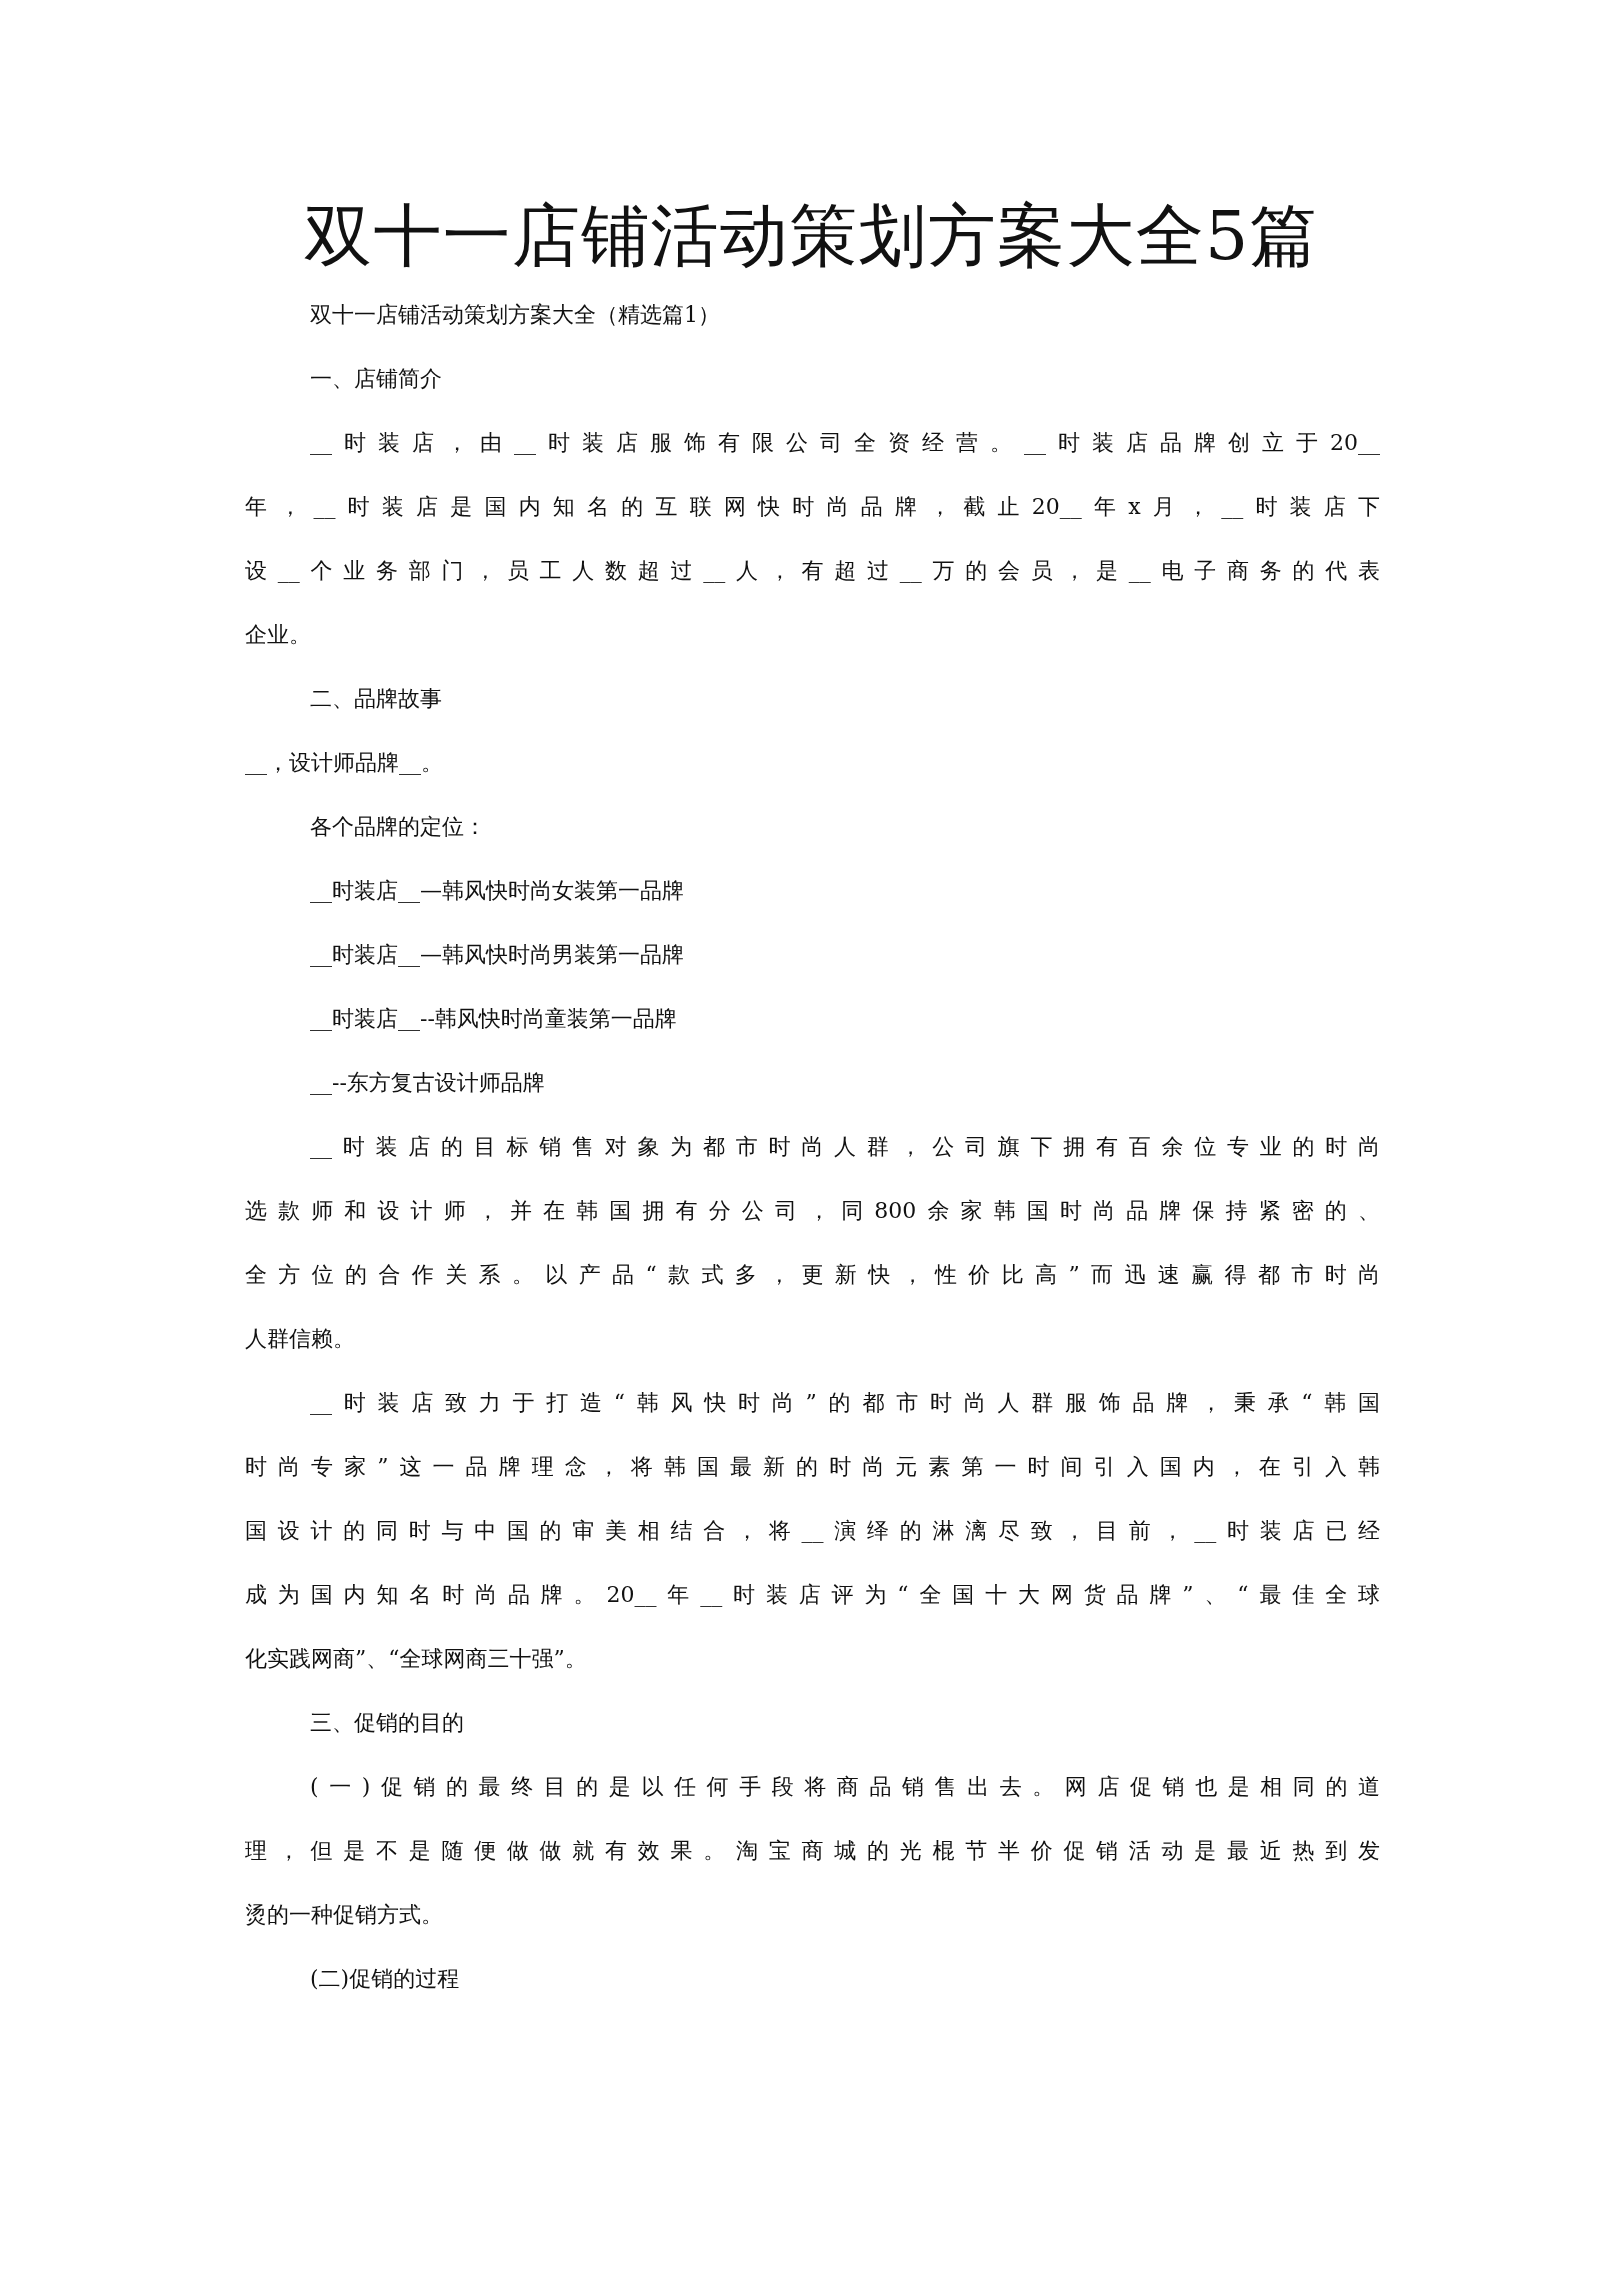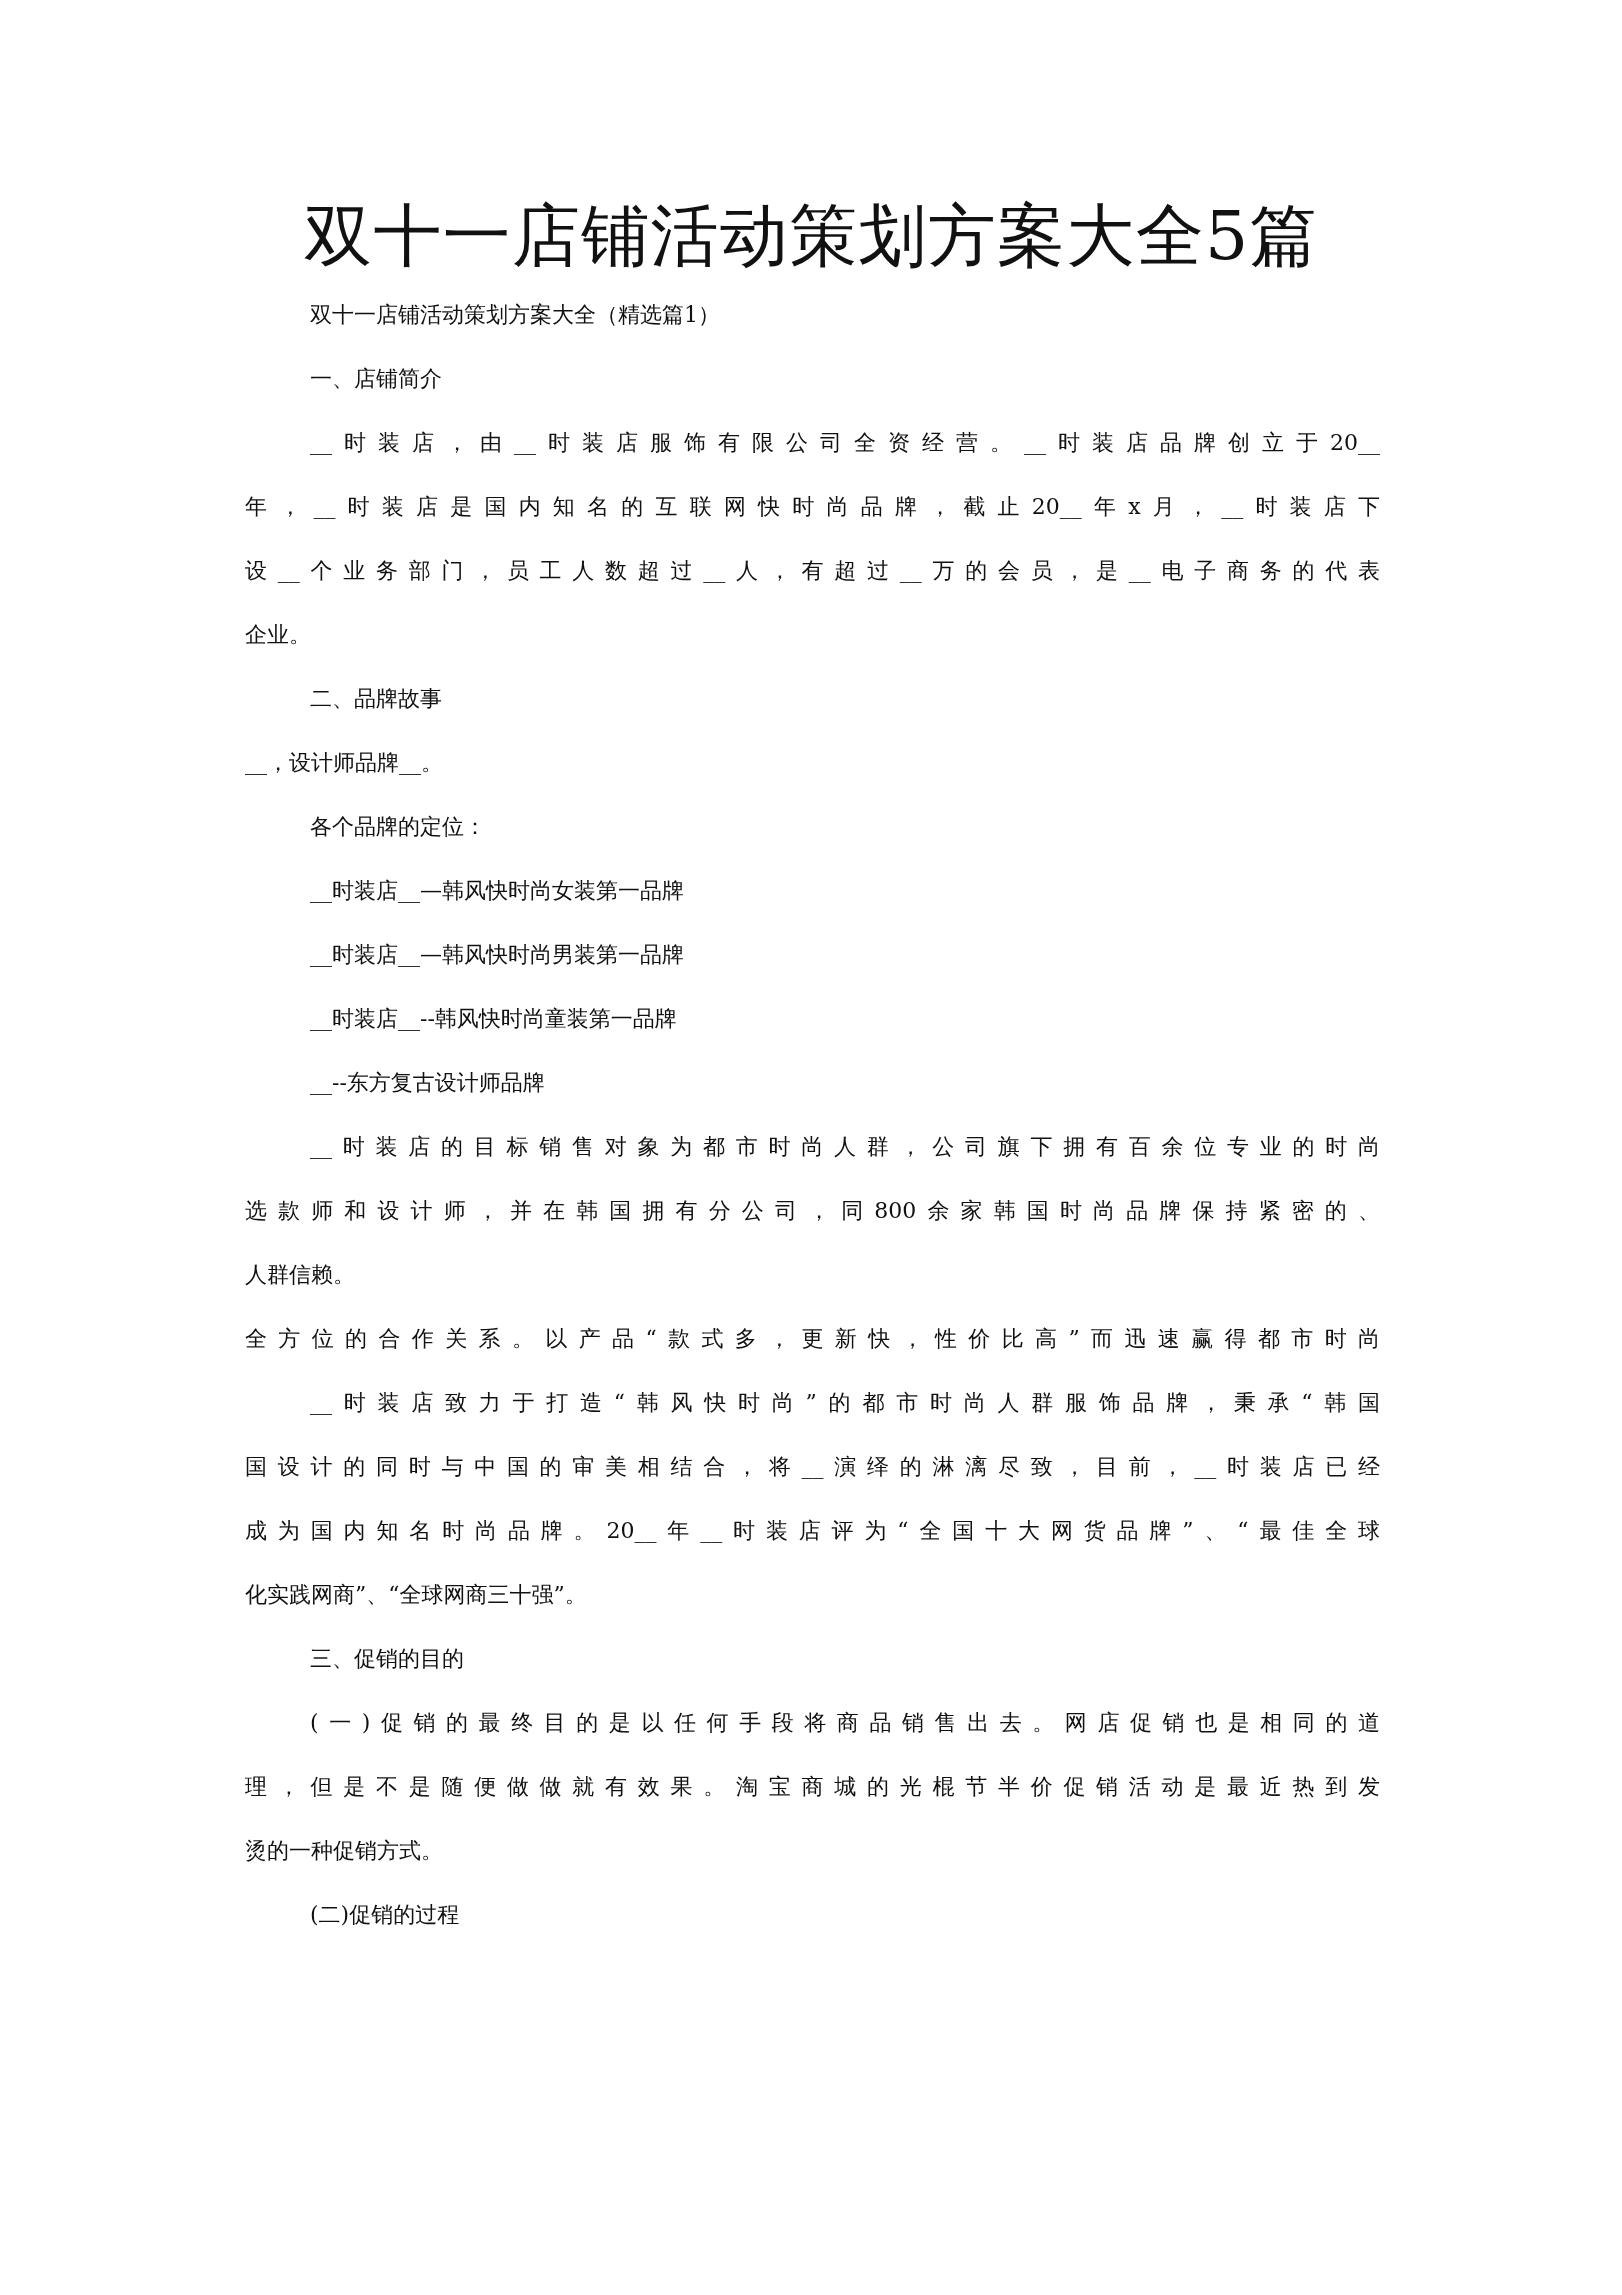--- a/index.html
+++ b/index.html
@@ -80,26 +80,27 @@
     <p class="p indent">各个品牌的定位：</p>
 
     <p class="p indent">__时装店__—韩风快时尚女装第一品牌</p>
     <p class="p indent">__时装店__—韩风快时尚男装第一品牌</p>
     <p class="p indent">__时装店__--韩风快时尚童装第一品牌</p>
     <p class="p indent">__--东方复古设计师品牌</p>
 
     <div class="p">
       <span class="line first">__时装店的目标销售对象为都市时尚人群，公司旗下拥有百余位专业的时尚</span>
       <span class="line">选款师和设计师，并在韩国拥有分公司，同800余家韩国时尚品牌保持紧密的、</span>
+      <span class="line">全方位的合作关系。以产品“款式多，更新快，性价比高”而迅速赢得都市时尚</span>
       <span class="line last">人群信赖。</span>
-      <span class="line">全方位的合作关系。以产品“款式多，更新快，性价比高”而迅速赢得都市时尚</span>
     </div>
 
     <div class="p">
       <span class="line first">__时装店致力于打造“韩风快时尚”的都市时尚人群服饰品牌，秉承“韩国</span>
+      <span class="line">时尚专家”这一品牌理念，将韩国最新的时尚元素第一时间引入国内，在引入韩</span>
       <span class="line">国设计的同时与中国的审美相结合，将__演绎的淋漓尽致，目前，__时装店已经</span>
       <span class="line">成为国内知名时尚品牌。20__年__时装店评为“全国十大网货品牌”、“最佳全球</span>
       <span class="line last">化实践网商”、“全球网商三十强”。</span>
     </div>
 
     <p class="p indent">三、促销的目的</p>
 
     <div class="p">
       <span class="line first">(一)促销的最终目的是以任何手段将商品销售出去。网店促销也是相同的道</span>
       <span class="line">理，但是不是随便做做就有效果。淘宝商城的光棍节半价促销活动是最近热到发</span>

